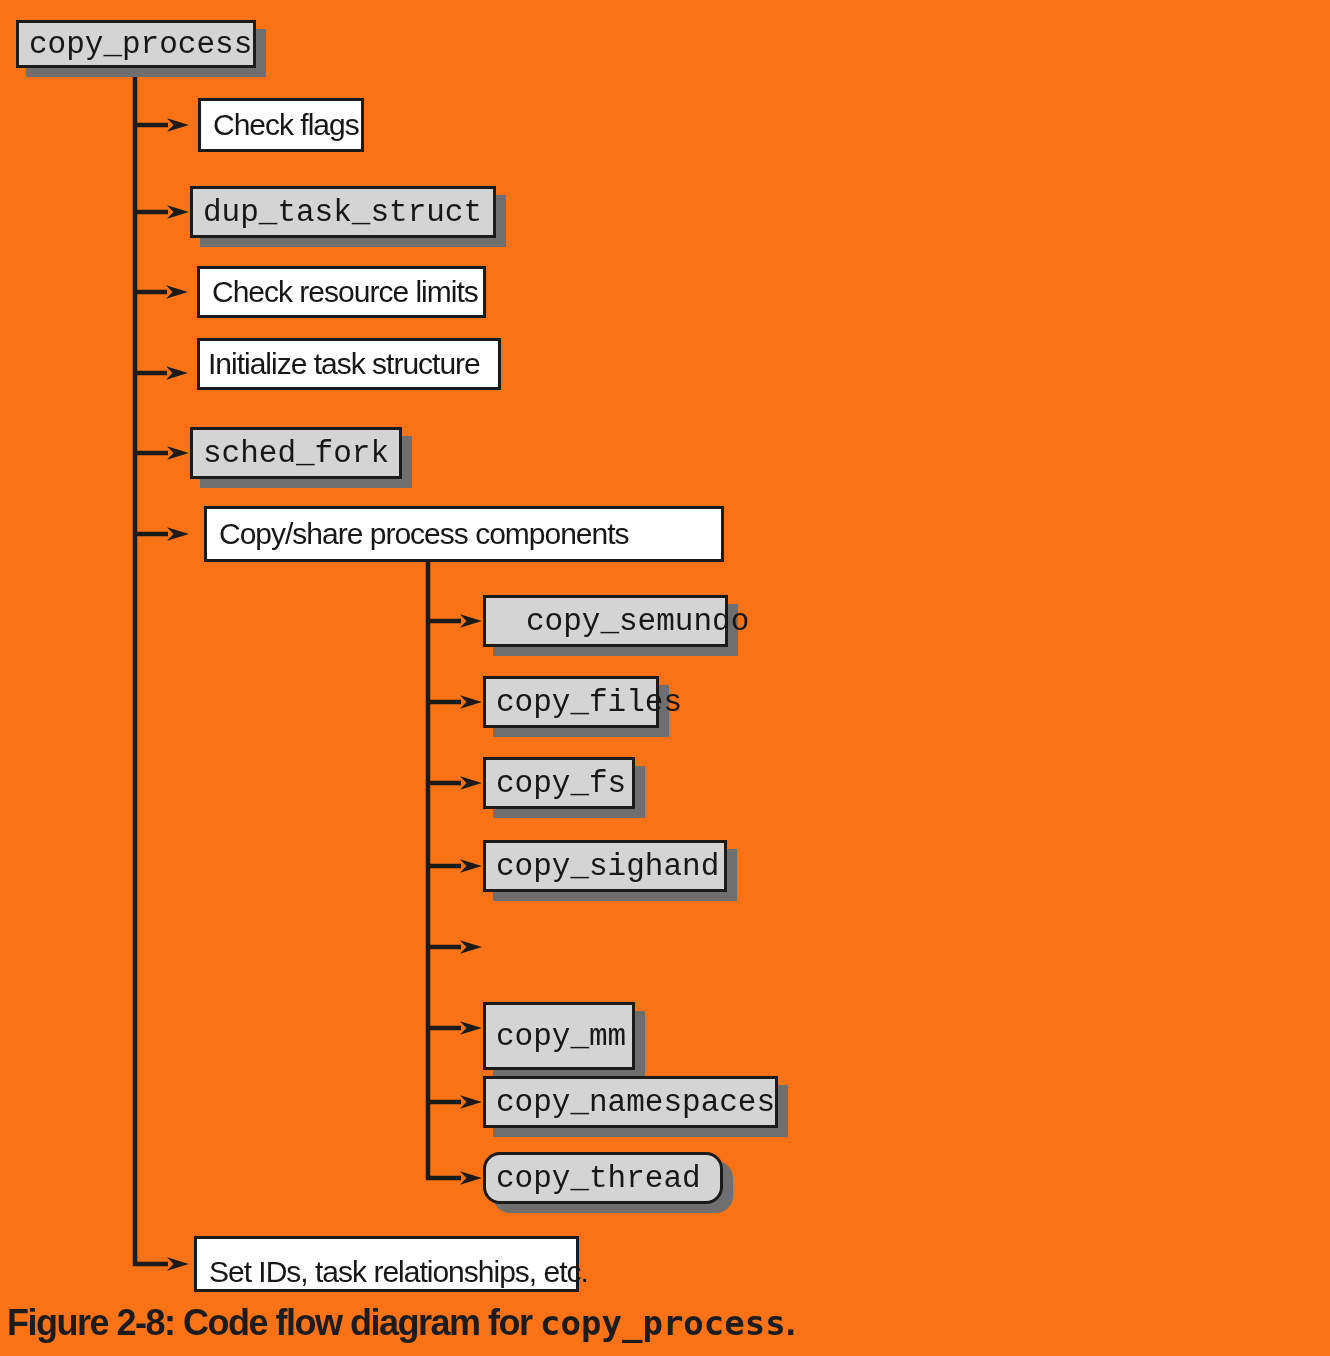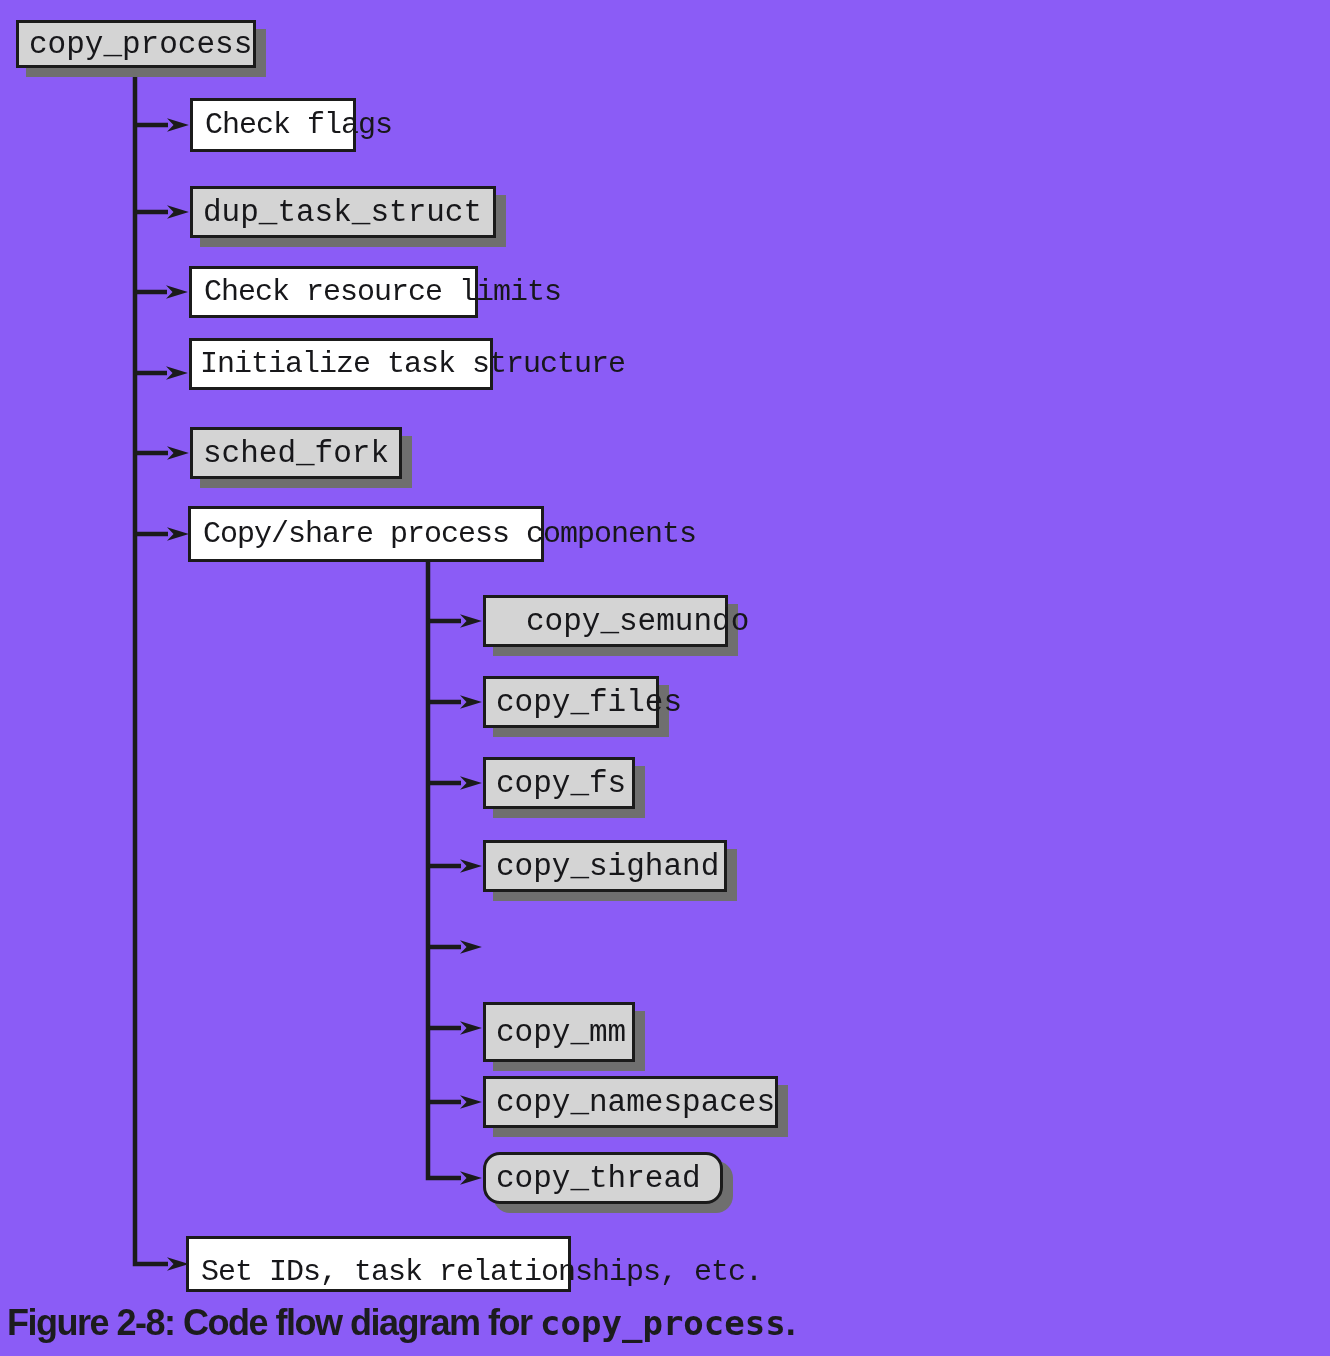--- a/index.html
+++ b/index.html
@@ -6,21 +6,21 @@
     --box-fill:#d4d4d4;
     --box-shadow:#6f6f6f;
     --line:#1b1b1b;
     --white-fill:#ffffff;
     --text:#17171a;
   }
   html,body{margin:0;padding:0;background:#ffffff;}
   .stage{
     position:relative;
     width:1330px;height:1356px;
-    background:#8b5cf6;
+    background:#f97316;
     font-family:"Liberation Sans",sans-serif;
     overflow:hidden;
   }
   .wires{position:absolute;left:0;top:0;z-index:1;}
   .wires path{fill:none;stroke:var(--line,#1b1b1b);stroke-width:4.5;}
   .wires .ah{fill:var(--line,#1b1b1b);stroke:none;}
   .box{
     position:absolute;z-index:2;
     box-sizing:border-box;
     border:3px solid var(--line,#1b1b1b);
@@ -30,24 +30,25 @@
   }
   .box-code{
     background:var(--box-fill,#d4d4d4);
     box-shadow:10px 9px 0 var(--box-shadow,#6f6f6f);
     font-family:"Liberation Mono","DejaVu Sans Mono",monospace;
     font-size:31px;
     padding:0 10px;
   }
   .box-plain{
     background:var(--white-fill,#ffffff);
-    font-family:Liberation Mono, monospace;
+    font-family:Liberation Sans, sans-serif;
     font-size:30px;
     letter-spacing:-1px;
     padding:0 12px;
+    margin-left:8px;
   }
   .caption{
     position:absolute;left:7px;top:1302px;z-index:2;
     font-weight:bold;
     font-size:36px;
     letter-spacing:-1.5px;
     color:#1c1c1e;
     white-space:nowrap;
   }
   .caption .code{
@@ -103,42 +104,42 @@
   </div>
 
   <div class="box box-plain" style="left:189px;top:338px;width:304px;height:52px;padding-left:8px;">
     <span>Initialize task structure</span>
   </div>
 
   <div class="box box-code" style="left:190px;top:427px;width:212px;height:52px;">
     <span>sched_fork</span>
   </div>
 
-  <div class="box box-plain" style="left:188px;top:506px;width:356px;height:56px;">
+  <div class="box box-plain" style="left:196px;top:506px;width:520px;height:56px;">
     <span>Copy/share process components</span>
   </div>
 
   <div class="box box-code" style="left:483px;top:595px;width:245px;height:52px;padding-left:40px;">
     <span>copy_semundo</span>
   </div>
 
   <div class="box box-code" style="left:483px;top:676px;width:176px;height:52px;">
     <span>copy_files</span>
   </div>
 
   <div class="box box-code" style="left:483px;top:757px;width:152px;height:52px;">
     <span>copy_fs</span>
   </div>
 
   <div class="box box-code" style="left:483px;top:840px;width:244px;height:52px;">
     <span>copy_sighand</span>
   </div>
 
 
-  <div class="box box-code" style="left:483px;top:1002px;width:152px;height:60px;text-align:center;">
+  <div class="box box-code" style="left:483px;top:1002px;width:152px;height:68px;text-align:center;">
     <span>copy_mm</span>
   </div>
 
   <div class="box box-code" style="left:483px;top:1076px;width:295px;height:52px;">
     <span>copy_namespaces</span>
   </div>
 
   <div class="box box-code" style="left:483px;top:1152px;width:240px;height:52px;border-radius:17px;">
     <span>copy_thread</span>
   </div>

